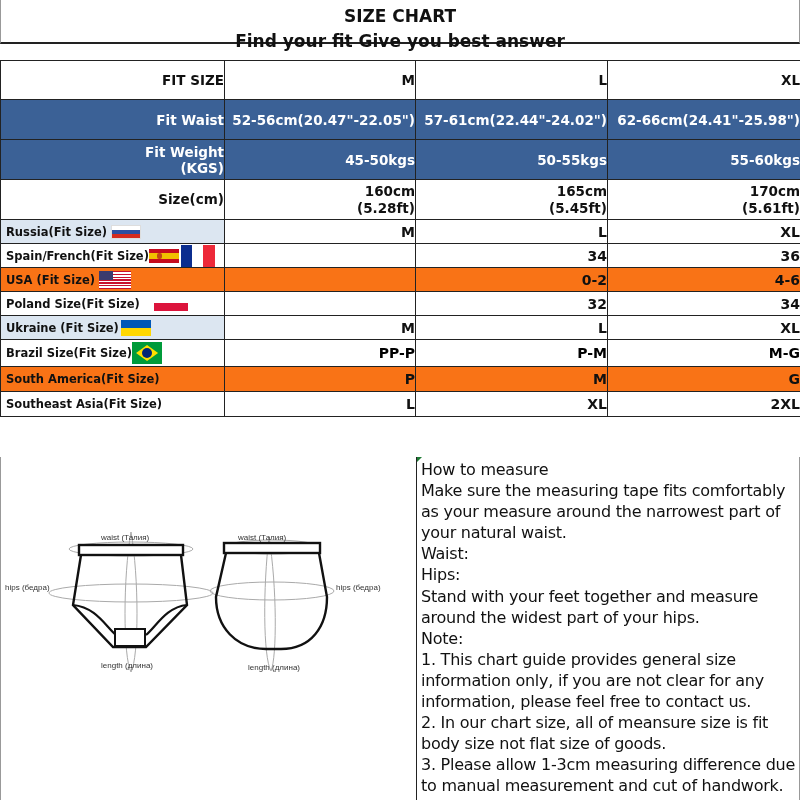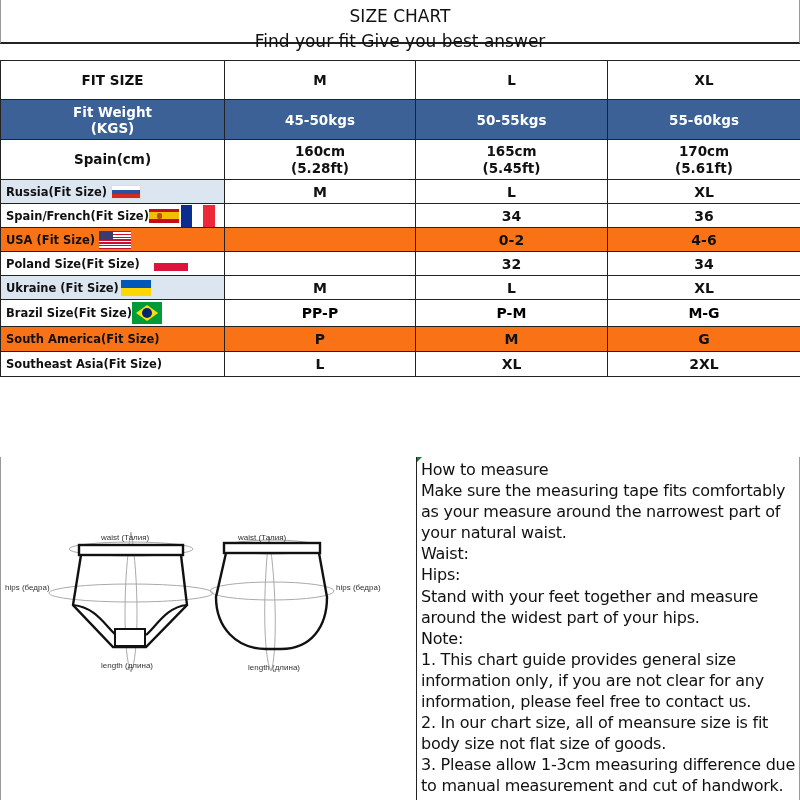--- a/index.html
+++ b/index.html
@@ -4,31 +4,31 @@
 <style>
   * { box-sizing: border-box; margin: 0; padding: 0; }
   html, body { width: 800px; height: 800px; background: #ffffff; overflow: hidden; }
   body { font-family: "DejaVu Sans", "Liberation Sans", sans-serif; color: #111; position: relative; }
 
   .sheet { position: absolute; left: 0; top: 0; width: 800px; height: 800px; }
 
   .title-block {
     position: absolute; left: 0; top: 0; width: 800px; height: 44px;
     border-bottom: 2px solid #222; border-left: 1px solid #999; border-right: 1px solid #999;
-    text-align: center; font-weight: normal;
+    text-align: center; font-weight: bold;
   }
   .title-block .t1 { font-size: 17px; line-height: 24px; margin-top: 4px; }
   .title-block .t2 { font-size: 17px; line-height: 26px; }
 
   table.grid {
     position: absolute; left: 0; top: 60px; width: 800px;
     border-collapse: collapse; table-layout: fixed;
   }
   table.grid td {
-    border: 1px solid #222; text-align: center; vertical-align: middle;
+    border: 1px solid #222; text-align: right; vertical-align: middle;
     font-weight: bold; font-size: 13.5px; overflow: hidden; white-space: nowrap;
   }
   table.grid col.c0 { width: 224px; }
   table.grid col.c1 { width: 191px; }
   table.grid col.c2 { width: 192px; }
   table.grid col.c3 { width: 193px; }
 
   tr.r-head td { height: 39px; font-size: 13.5px; }
   tr.r-blue td { background: #3b6196; color: #ffffff; height: 40px; font-size: 13.5px; }
   tr.r-white td { height: 41px; }
@@ -93,30 +93,36 @@
         <col class="c3">
       </colgroup>
     <tbody>
       <tr class="r-head">
         <td>FIT SIZE</td>
         <td>M</td>
         <td>L</td>
         <td>XL</td>
       </tr>
       <tr class="r-blue">
+        <td>Fit Waist</td>
+        <td>52-56cm(20.47"-22.05")</td>
+        <td>57-61cm(22.44"-24.02")</td>
+        <td>62-66cm(24.41"-25.98")</td>
+      </tr>
+      <tr class="r-blue">
         <td class="multi">
           <div>Fit Weight</div>
           <div>(KGS)</div>
         </td>
         <td>45-50kgs</td>
         <td>50-55kgs</td>
         <td>55-60kgs</td>
       </tr>
       <tr class="r-tall">
-        <td>Spain(cm)</td>
+        <td>Size(cm)</td>
         <td>
           <div>160cm</div>
           <div>(5.28ft)</div>
         </td>
         <td>
           <div>165cm</div>
           <div>(5.45ft)</div>
         </td>
         <td>
           <div>170cm</div>

